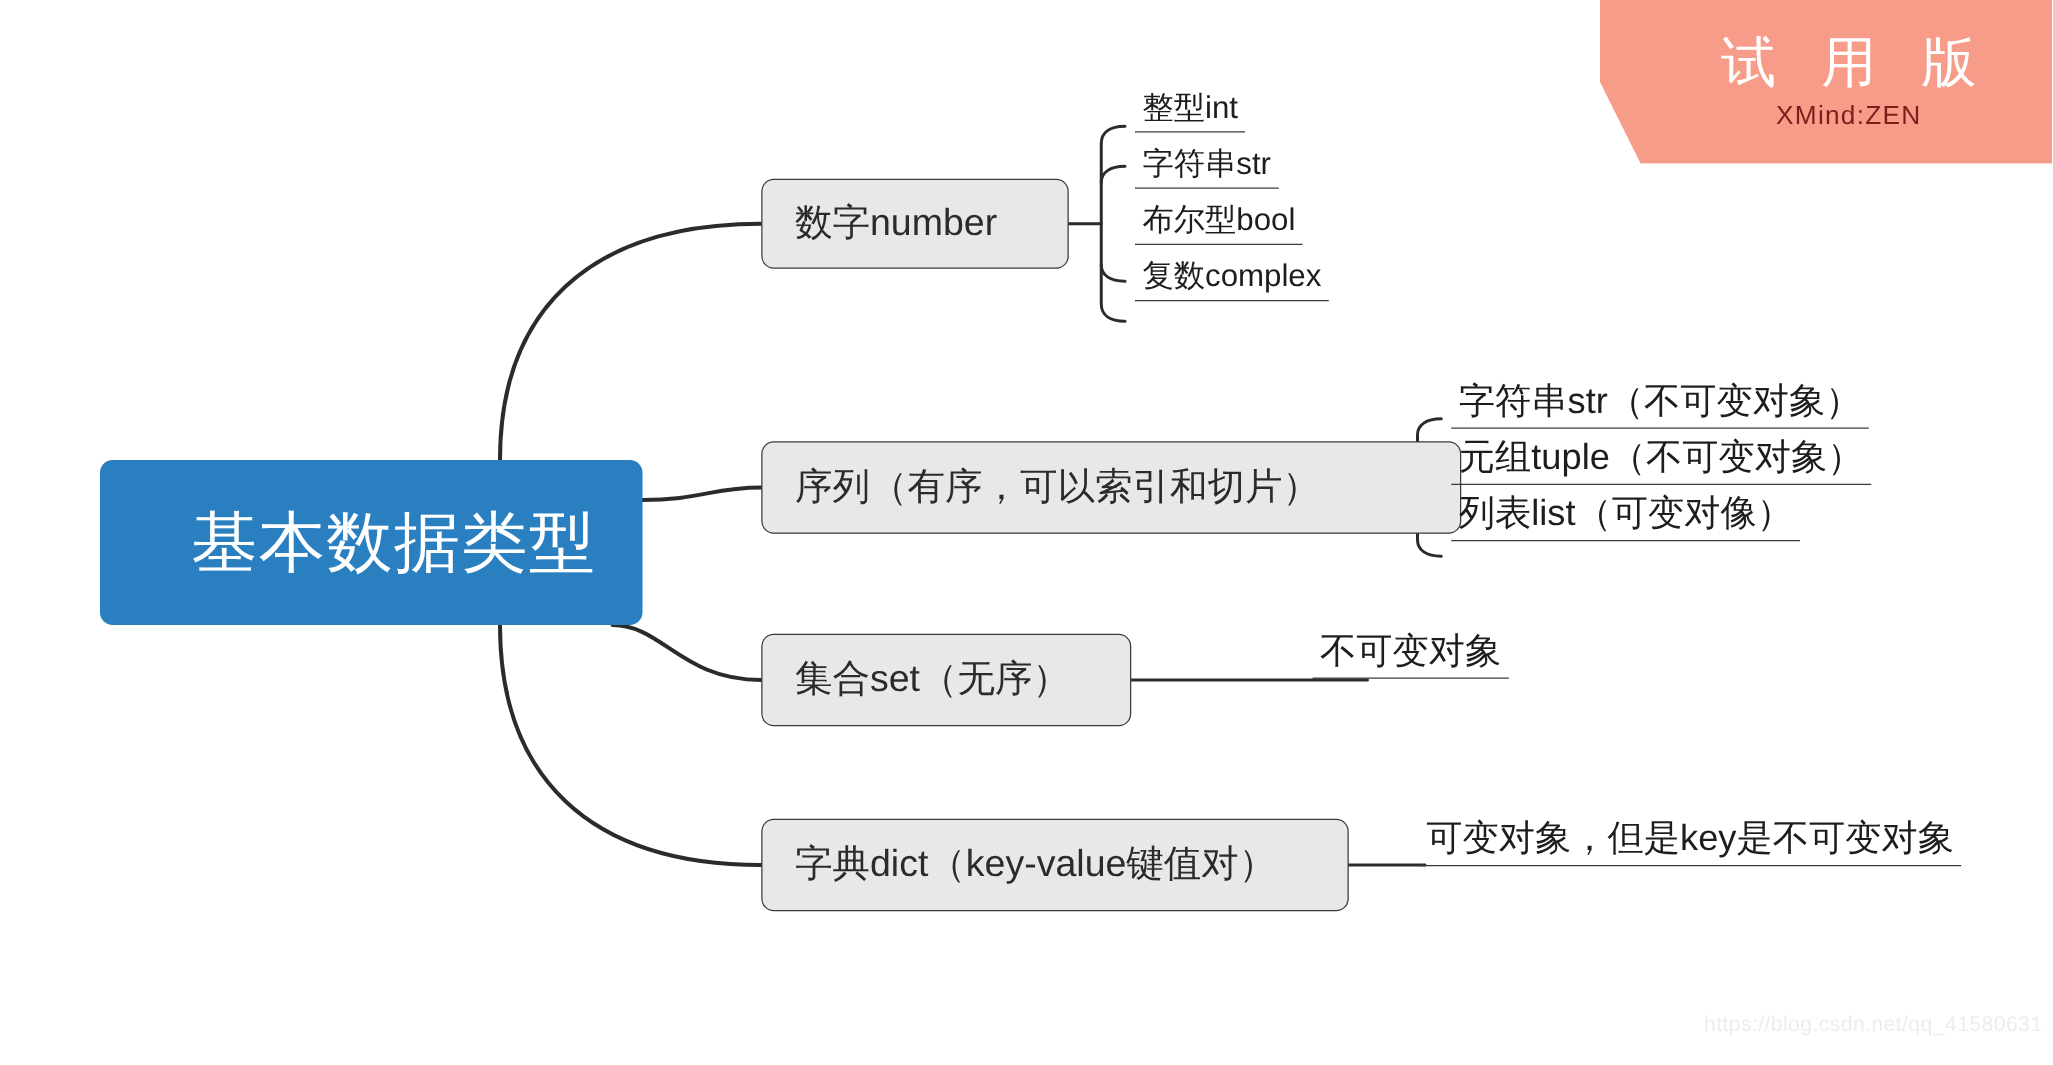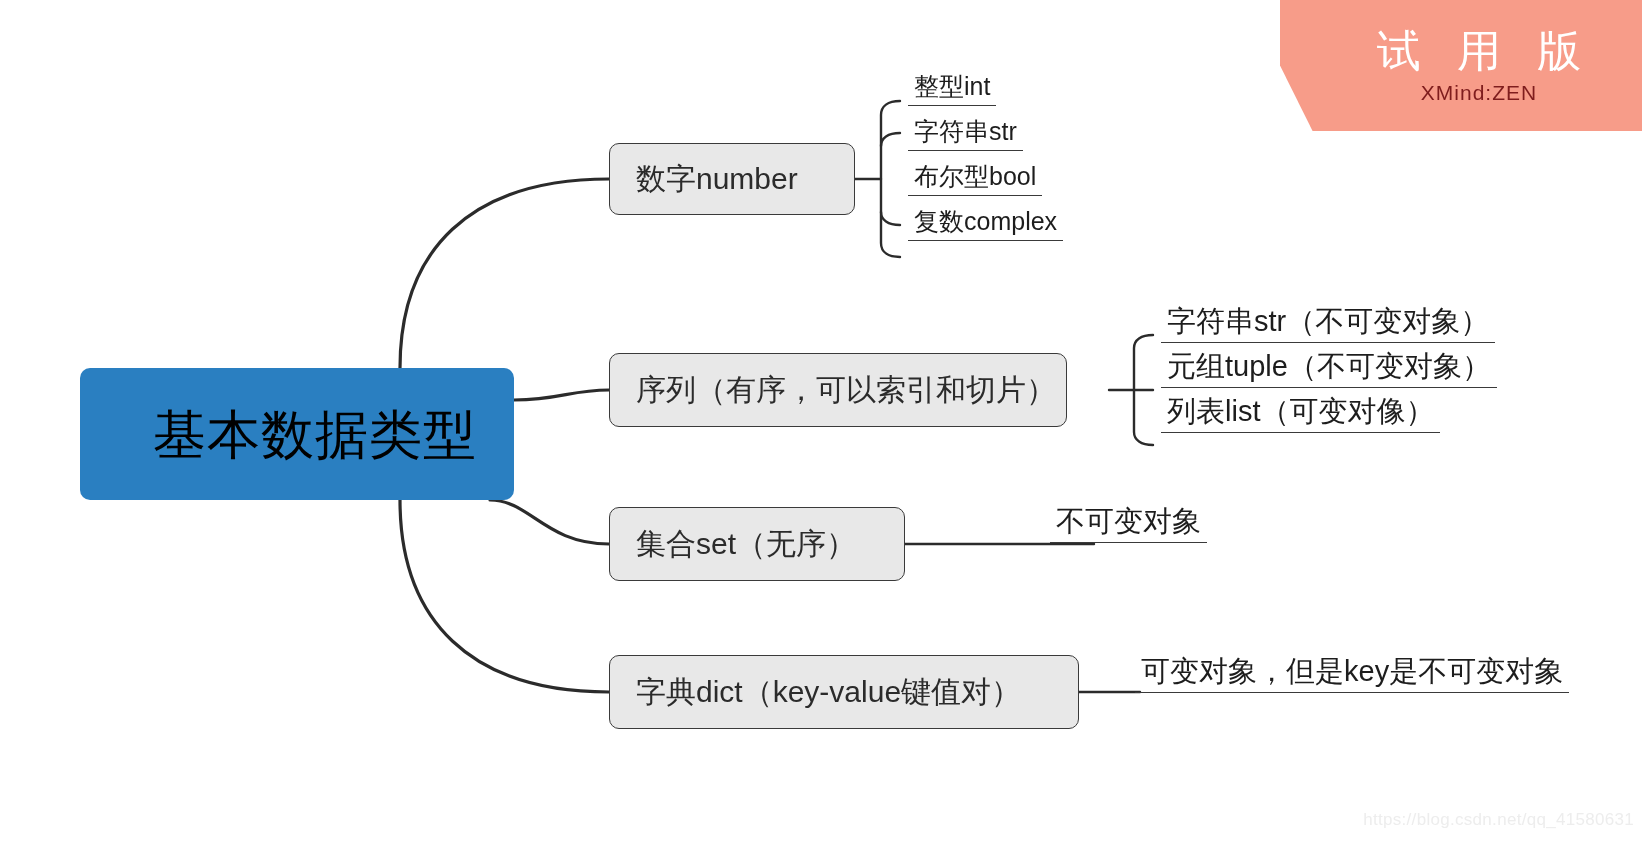--- a/index.html
+++ b/index.html
@@ -35,21 +35,21 @@
     width: 434px;
     height: 132px;
     background: #2a7fc1;
     border-radius: 10px;
     display: flex;
     align-items: center;
     justify-content: center;
     box-sizing: border-box;
   }
   .central-node .label {
-    color: #000000;
+    color: #ffffff;
     font-size: 53px;
     letter-spacing: 1px;
     line-height: 1;
     white-space: nowrap;
     margin-left: 36px;
   }
 
   
   .branch-node {
     position: absolute;
@@ -62,21 +62,21 @@
     padding: 0 26px;
   }
   .branch-node .label {
     color: #2b2b2b;
     font-size: 30px;
     line-height: 1;
     white-space: nowrap;
   }
 
   #node-number   { left: 609px; top: 143px; width: 246px; height: 72px; }
-  #node-sequence { left: 609px; top: 353px; width: 458px; height: 74px; }
+  #node-sequence { left: 609px; top: 353px; width: 560px; height: 74px; }
   #node-set      { left: 609px; top: 507px; width: 296px; height: 74px; }
   #node-dict     { left: 609px; top: 655px; width: 470px; height: 74px; align-items: center; }
 
   
   .leaf-node {
     position: absolute;
     display: flex;
     align-items: center;
     box-sizing: border-box;
   }

